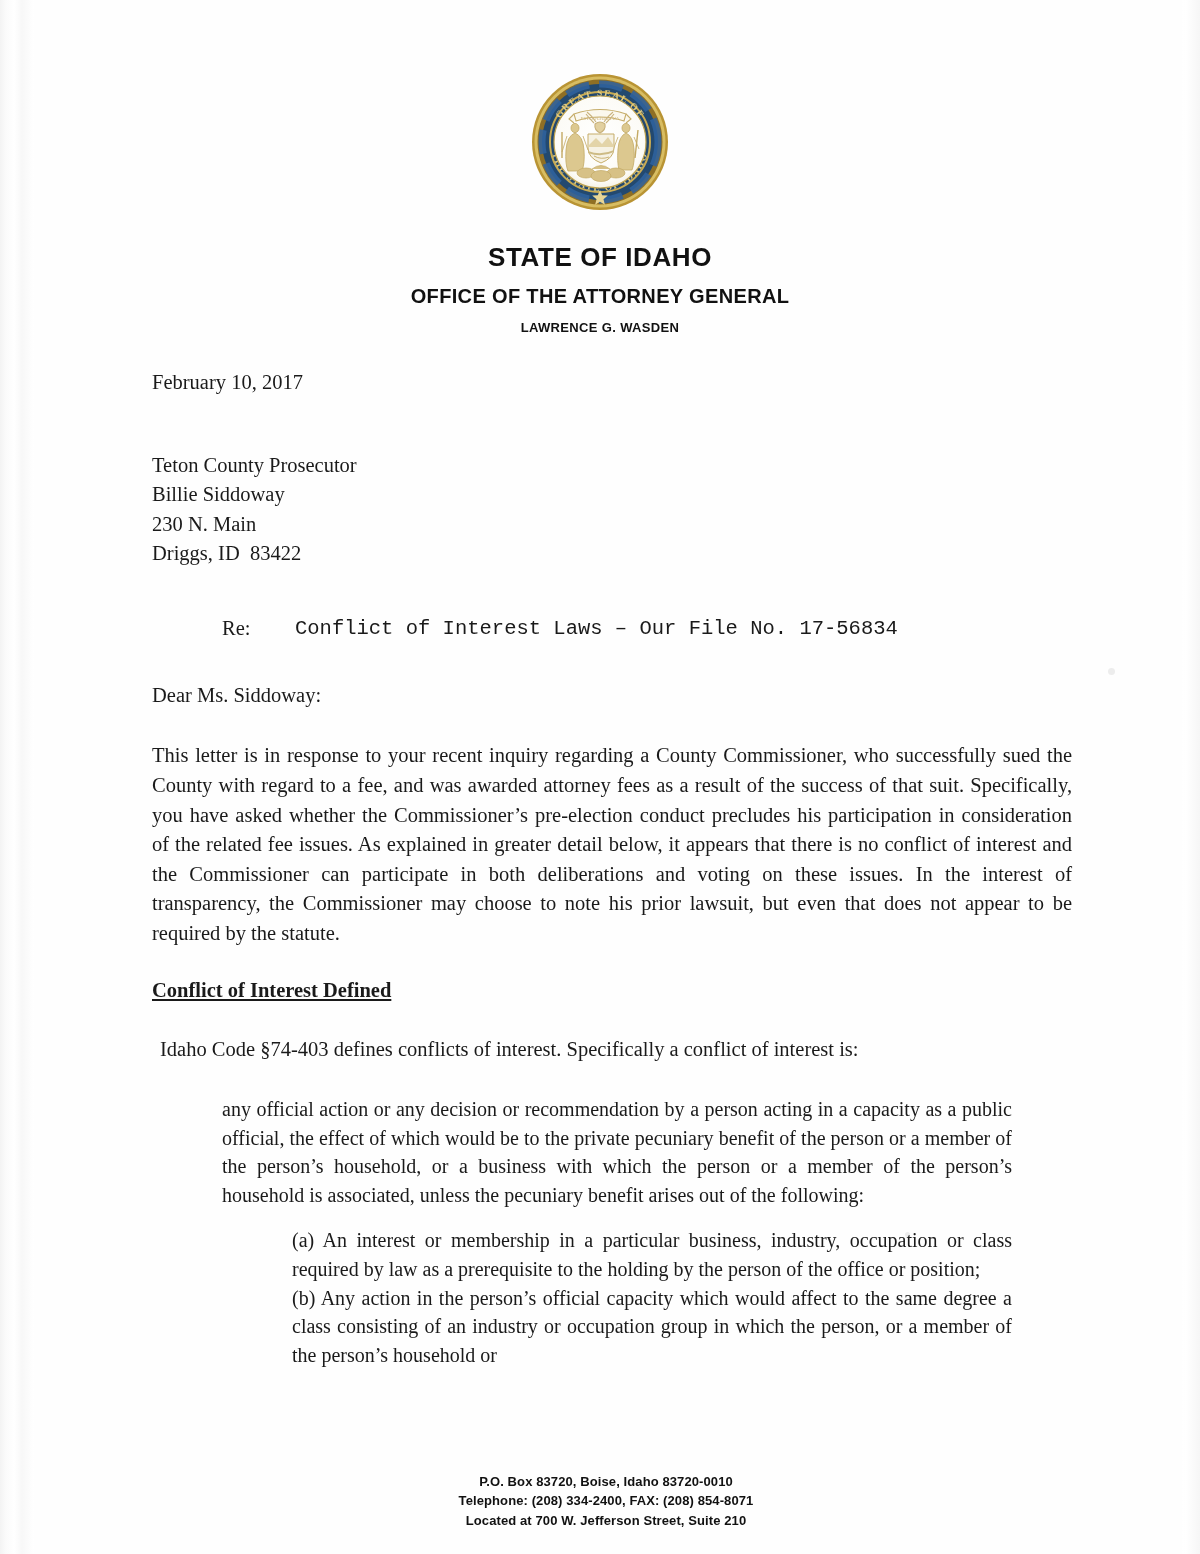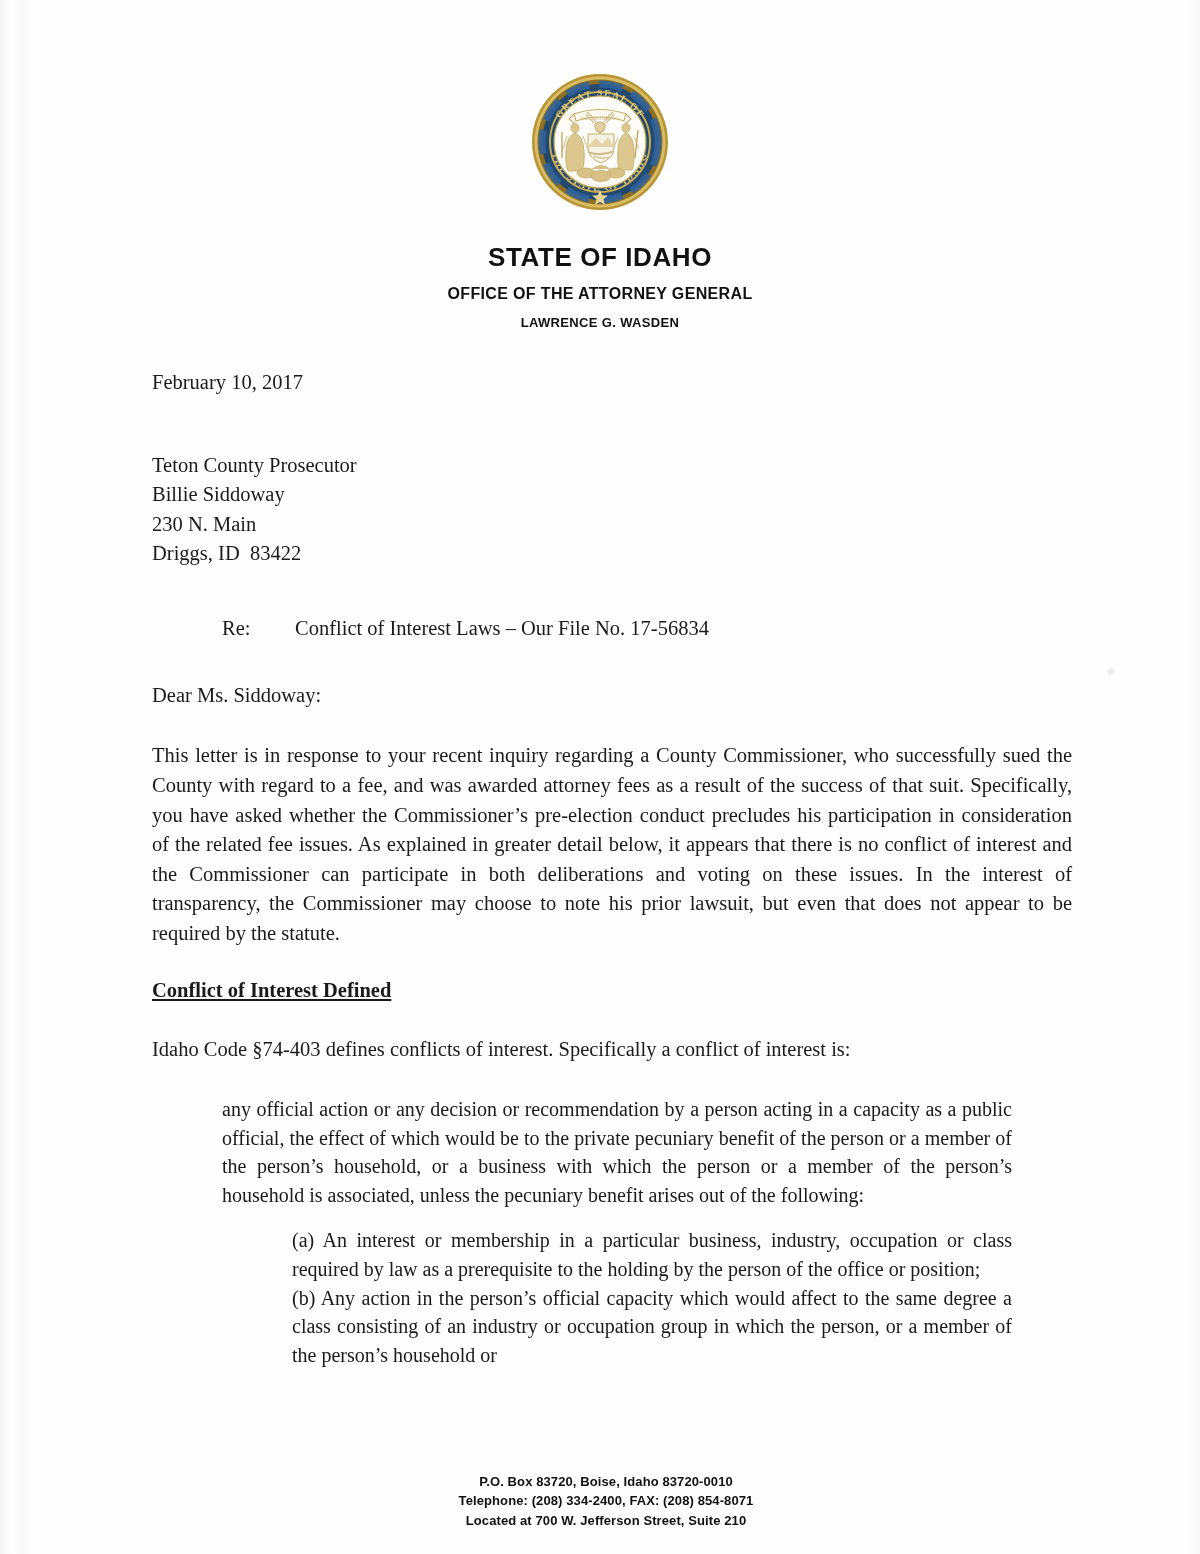--- a/index.html
+++ b/index.html
@@ -67,21 +67,21 @@
     font-family: "Liberation Sans", "DejaVu Sans", sans-serif;
   }
   .lh-state {
     font-size: 26px;
     font-weight: bold;
     letter-spacing: .6px;
     line-height: 1.1;
     color: #111;
   }
   .lh-office {
-    font-size: 16px;
+    font-size: 20px;
     font-weight: bold;
     letter-spacing: .35px;
     margin-top: 13px;
     color: #111;
     text-align: center;
   }
   .lh-name {
     font-size: 13px;
     font-weight: bold;
     letter-spacing: .35px;
@@ -110,41 +110,41 @@
   .re-line {
     margin-top: 46px;
     display: flex;
     justify-content: center;
   }
   .re-label {
     width: 73px;
     margin-left: 70px;
     flex: none;
   }
-  .re-text { flex: 1; }
+  .re-text { flex: 1; font-family: Liberation Mono, monospace; }
 
   .salutation { margin-top: 38px; }
 
   p.para {
     margin: 31px 0 0 0;
     text-align: justify;
     text-justify: inter-word;
     line-height: 1.445;
   }
 
   h2.section-head {
     margin: 27px 0 0 0;
     font-size: 20.5px;
     font-weight: bold;
     line-height: 1.4;
     text-decoration: underline;
   }
 
   p.lead-in {
-    margin: 31px 0 0 0;
+    margin: 31px 0 0 8px;
     line-height: 1.44;
   }
 
   blockquote.quote {
     margin: 30px 0 0 70px;
     width: 790px;
     text-align: justify;
     text-justify: inter-word;
     line-height: 1.44;
     font-size: 20px;

